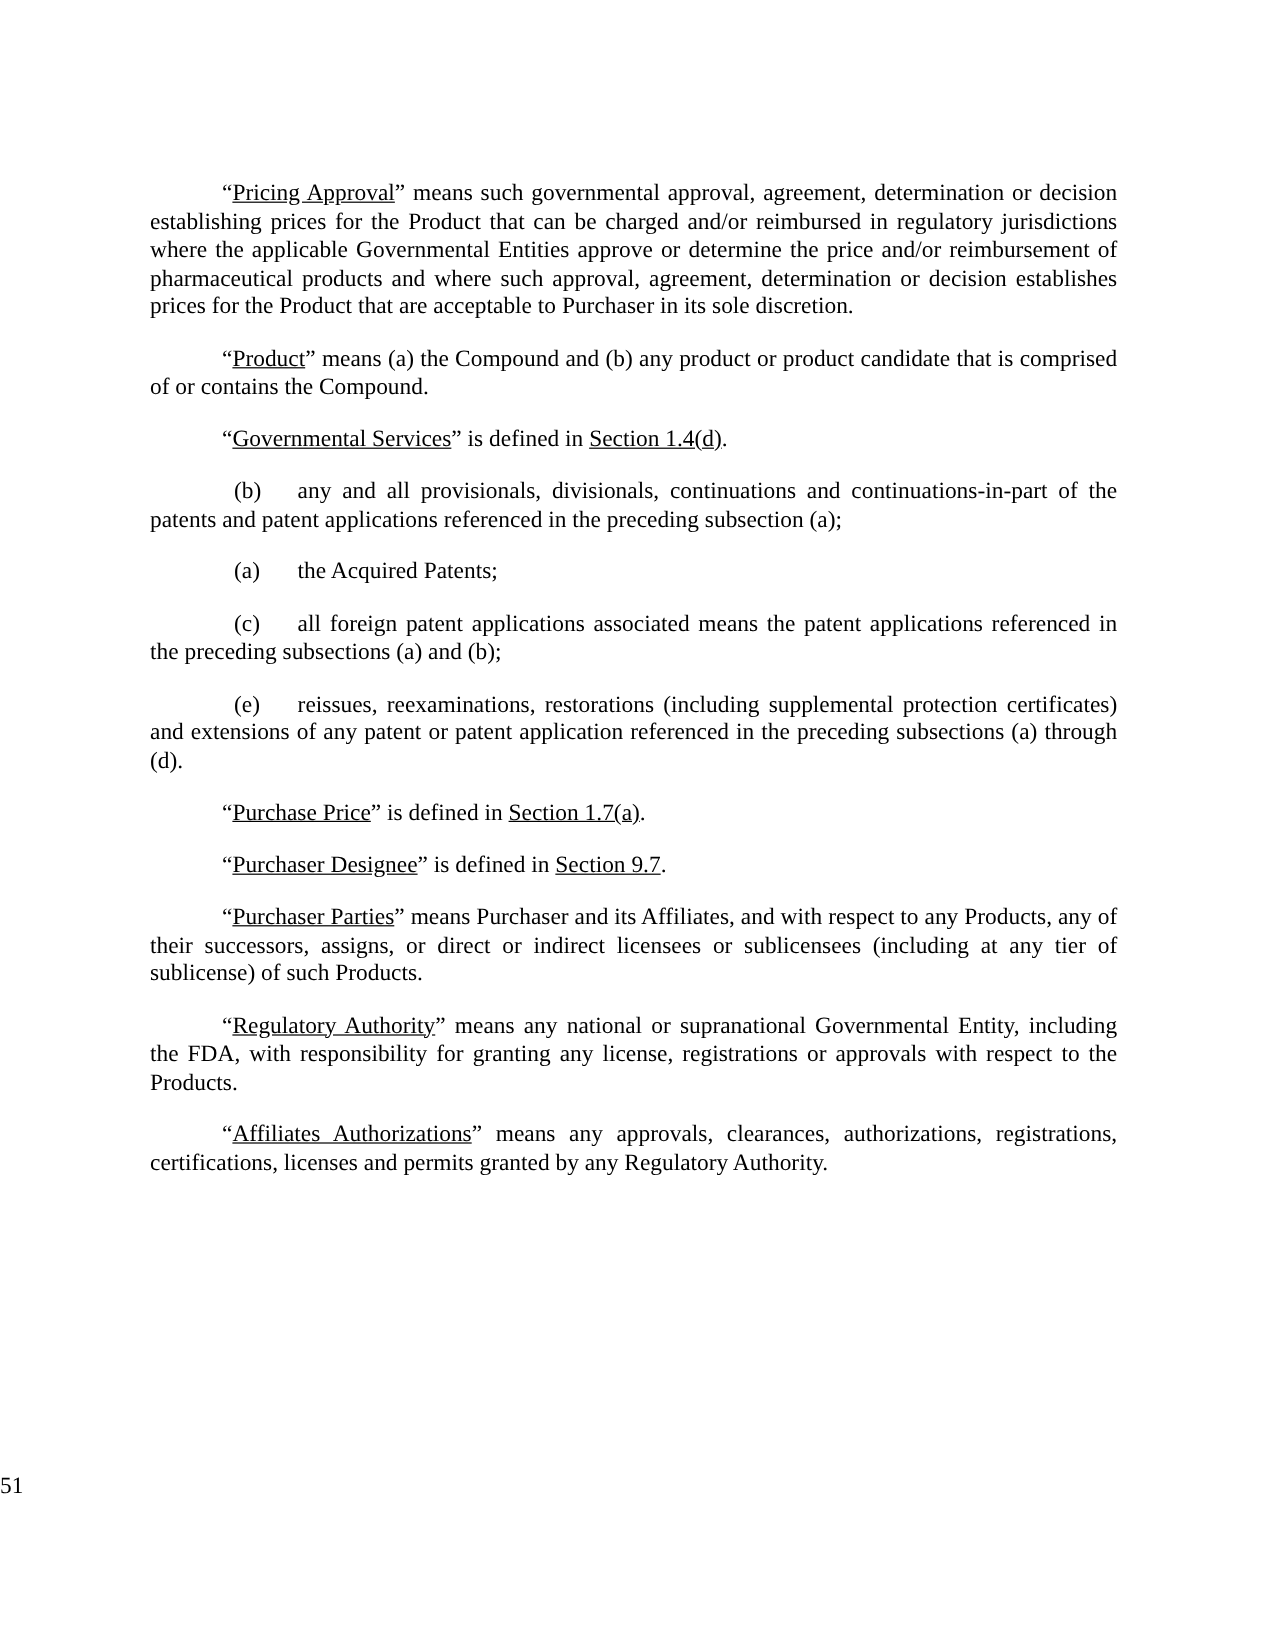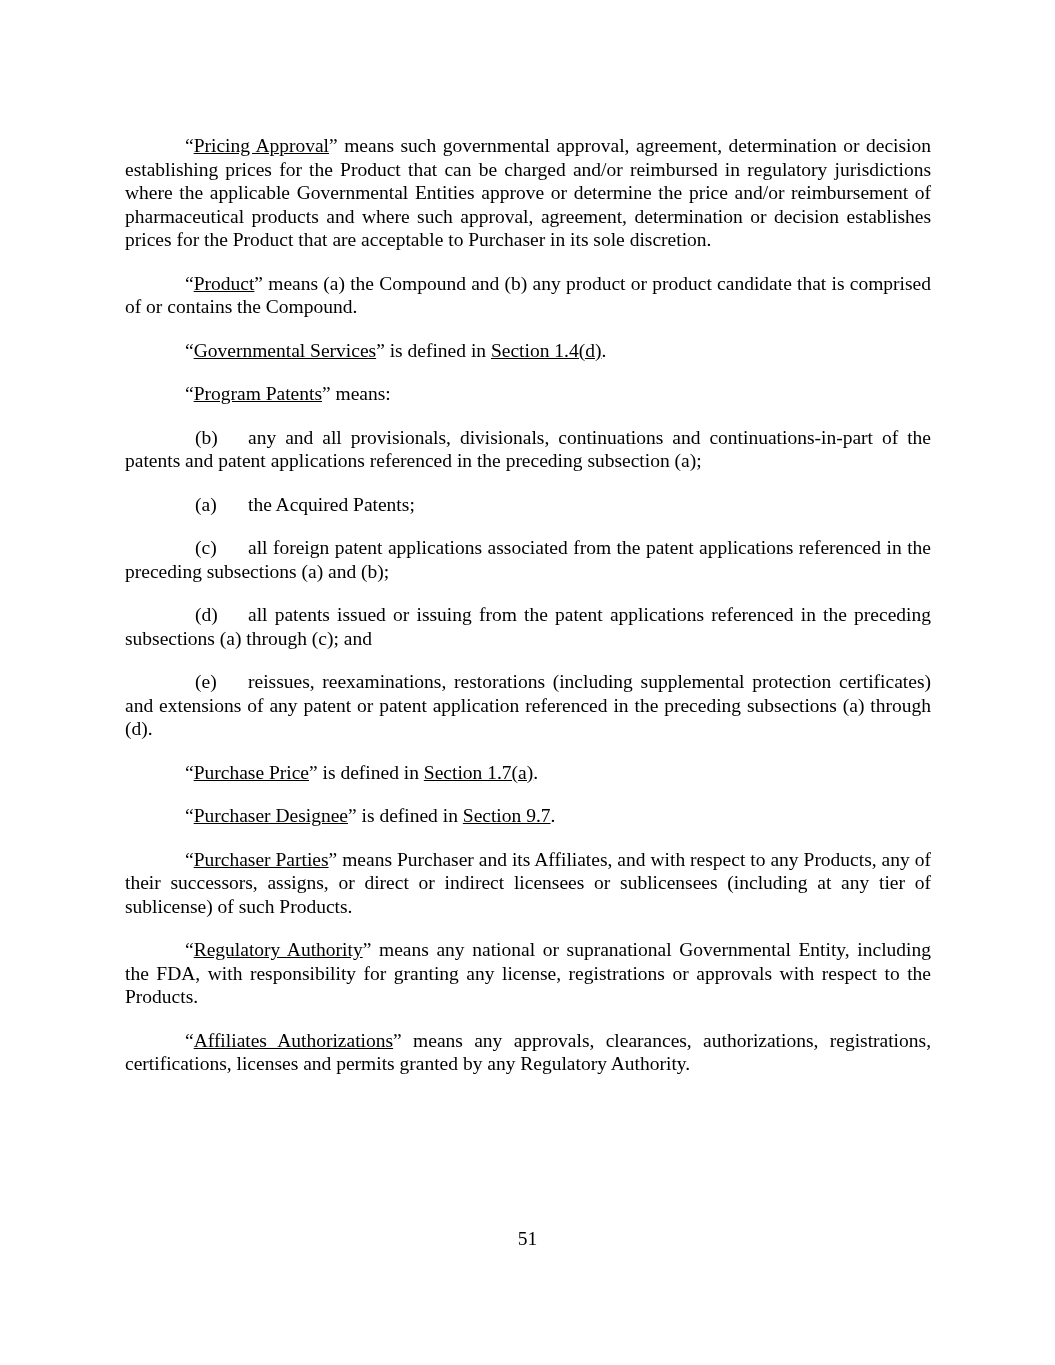--- a/index.html
+++ b/index.html
@@ -14,21 +14,21 @@
     background: #ffffff;
     color: #000000;
     font-family: "Liberation Serif", "DejaVu Serif", serif;
     font-size: 19.5px;
     line-height: 23.5px;
     overflow: hidden;
   }
   .content {
     position: absolute;
     left: 125px;
-    top: 134px;
+    top: 150px;
     width: 806px;
   }
   .para {
     margin: 0 0 20px 0;
     text-align: justify;
     text-indent: 60px;
   }
   .para.sub {
     text-indent: 70px;
   }
@@ -38,45 +38,43 @@
     text-indent: 0;
   }
   .u {
     text-decoration: underline;
   }
   .page-number {
     position: absolute;
     top: 1227px;
     left: 0;
     right: 0;
-    text-align: center;
+    text-align: left;
     text-indent: 0;
   }
 </style>
 </head>
 <body>
 
 <div class="page">
   <div class="content">
 
     <p class="para"><span>“</span><span class="u">Pricing Approval</span><span>” means such governmental approval, agreement, determination or decision establishing prices for the Product that can be charged and/or reimbursed in regulatory jurisdictions where the applicable Governmental Entities approve or determine the price and/or reimbursement of pharmaceutical products and where such approval, agreement, determination or decision establishes prices for the Product that are acceptable to Purchaser in its sole discretion.</span></p>
 
     <p class="para"><span>“</span><span class="u">Product</span><span>” means (a) the Compound and (b) any product or product candidate that is comprised of or contains the Compound.</span></p>
 
     <p class="para"><span>“</span><span class="u">Governmental Services</span><span>” is defined in </span><span class="u">Section 1.4(d)</span><span>.</span></p>
 
-    <p class="para"><span>“</span><span class="u">Program Patents</span><span>” means:</span></p>
 
     <p class="para sub"><span class="label">(b)</span><span>any and all provisionals, divisionals, continuations and continuations-in-part of the patents and patent applications referenced in the preceding subsection (a);</span></p>
 
     <p class="para sub"><span class="label">(a)</span><span>the Acquired Patents;</span></p>
 
-    <p class="para sub"><span class="label">(c)</span><span>all foreign patent applications associated from the patent applications referenced in the preceding subsections (a) and (b);</span></p>
+    <p class="para sub"><span class="label">(c)</span><span>all foreign patent applications associated means the patent applications referenced in the preceding subsections (a) and (b);</span></p>
 
-    <p class="para sub"><span class="label">(d)</span><span>all patents issued or issuing from the patent applications referenced in the preceding subsections (a) through (c); and</span></p>
 
     <p class="para sub"><span class="label">(e)</span><span>reissues, reexaminations, restorations (including supplemental protection certificates) and extensions of any patent or patent application referenced in the preceding subsections (a) through (d).</span></p>
 
     <p class="para"><span>“</span><span class="u">Purchase Price</span><span>” is defined in </span><span class="u">Section 1.7(a)</span><span>.</span></p>
 
 
     <p class="para"><span>“</span><span class="u">Purchaser Designee</span><span>” is defined in </span><span class="u">Section 9.7</span><span>.</span></p>
 
     <p class="para"><span>“</span><span class="u">Purchaser Parties</span><span>” means Purchaser and its Affiliates, and with respect to any Products, any of their successors, assigns, or direct or indirect licensees or sublicensees (including at any tier of sublicense) of such Products.</span></p>
 

